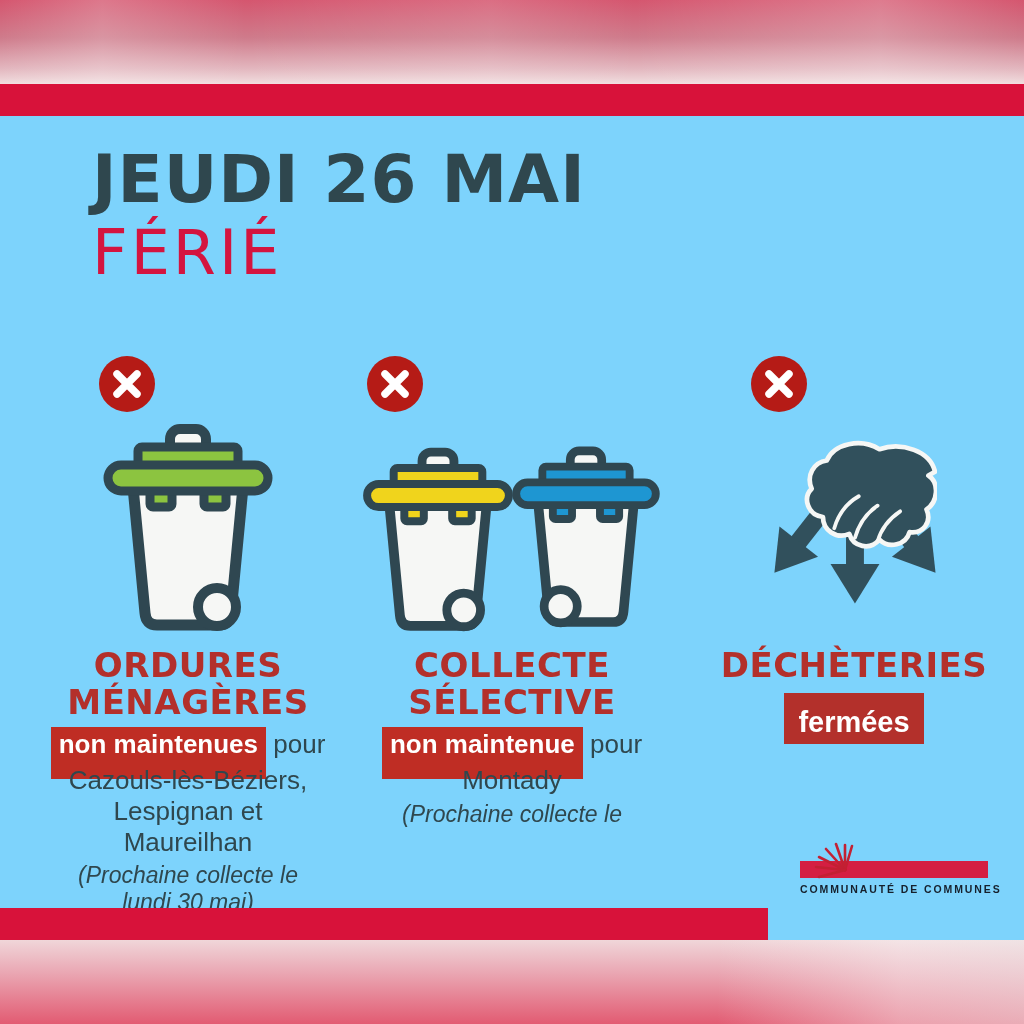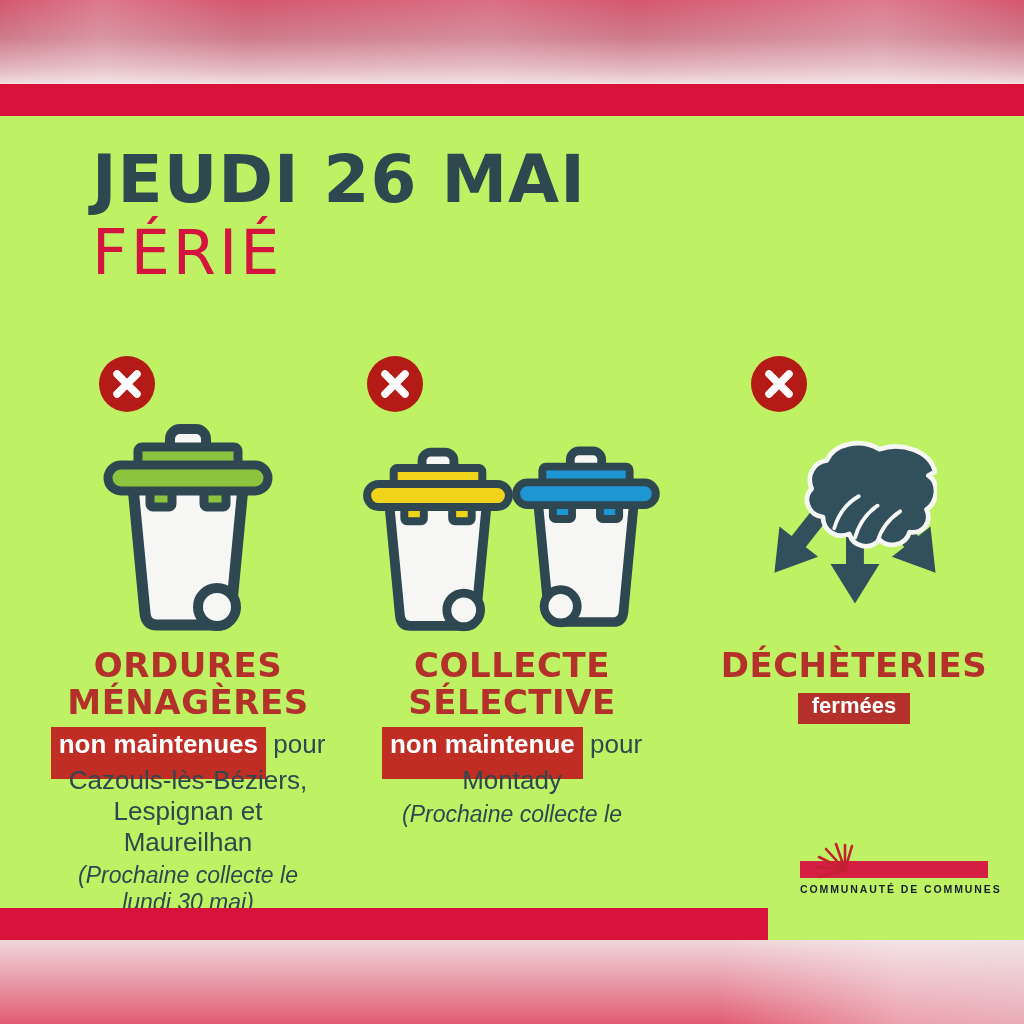--- a/index.html
+++ b/index.html
@@ -1,19 +1,19 @@
 <!DOCTYPE html>
 <html><head>
 <meta charset="utf-8">
 <style>
   * { margin:0; padding:0; box-sizing:border-box; }
   html,body { width:1024px; height:1024px; }
   .poster {
     position:relative; width:1024px; height:1024px;
-    background:#bef264; overflow:hidden;
+    background:#7dd3fc; overflow:hidden;
     font-family:"Liberation Sans", sans-serif;
   }
   
   .band-top {
     position:absolute; left:0; top:0; width:1024px; height:84px;
     background:
       linear-gradient(90deg, rgba(255,255,255,0) 0%, rgba(255,255,255,.20) 10%,
         rgba(255,255,255,0) 24%, rgba(255,255,255,.14) 48%, rgba(255,255,255,0) 62%,
         rgba(255,255,255,.22) 86%, rgba(255,255,255,0) 100%),
       linear-gradient(180deg, #d5566f 0%, #cf7b8b 45%, #e3b7bf 82%, #f1dedf 100%);
@@ -65,21 +65,21 @@
 
   .heading {
     margin-top:14px;
     font-family:"DejaVu Sans", sans-serif;
     font-size:34px; font-weight:800; letter-spacing:.5px;
     color:#b3302b; line-height:1.08;
   }
   .status-line { margin-top:9px; font-size:26px; font-weight:700; color:#2f474e; white-space:nowrap; }
   .chip { background:#bf2d24; color:#ffffff; padding:2px 8px 20px; }
   .chip-big { display:inline-block; margin-top:9px; background:#b3302b; color:#fff;
-              font-size:22px; font-weight:700; padding:0 14px 5px; }
+              font-size:29px; font-weight:700; padding:13px 14px 5px; }
   .after-chip { font-weight:500; }
   .place { font-size:26px; font-weight:500; color:#2f474e; line-height:1.18; white-space:nowrap; }
   .place-first { margin-top:5px; }
   .note { font-size:23px; font-style:italic; font-weight:500; color:#2f474e; line-height:1.17; white-space:nowrap; }
   .note-first { margin-top:5px; }
   
   .logo { position:absolute; left:800px; top:856px; width:210px; }
   .starburst { position:absolute; left:12px; top:-16px; }
   .logo-row { display:flex; align-items:baseline; height:48px; margin-left:2px; color:#15191c; }
   .logo-la   { font-size:27px; font-weight:700; letter-spacing:1px; }

